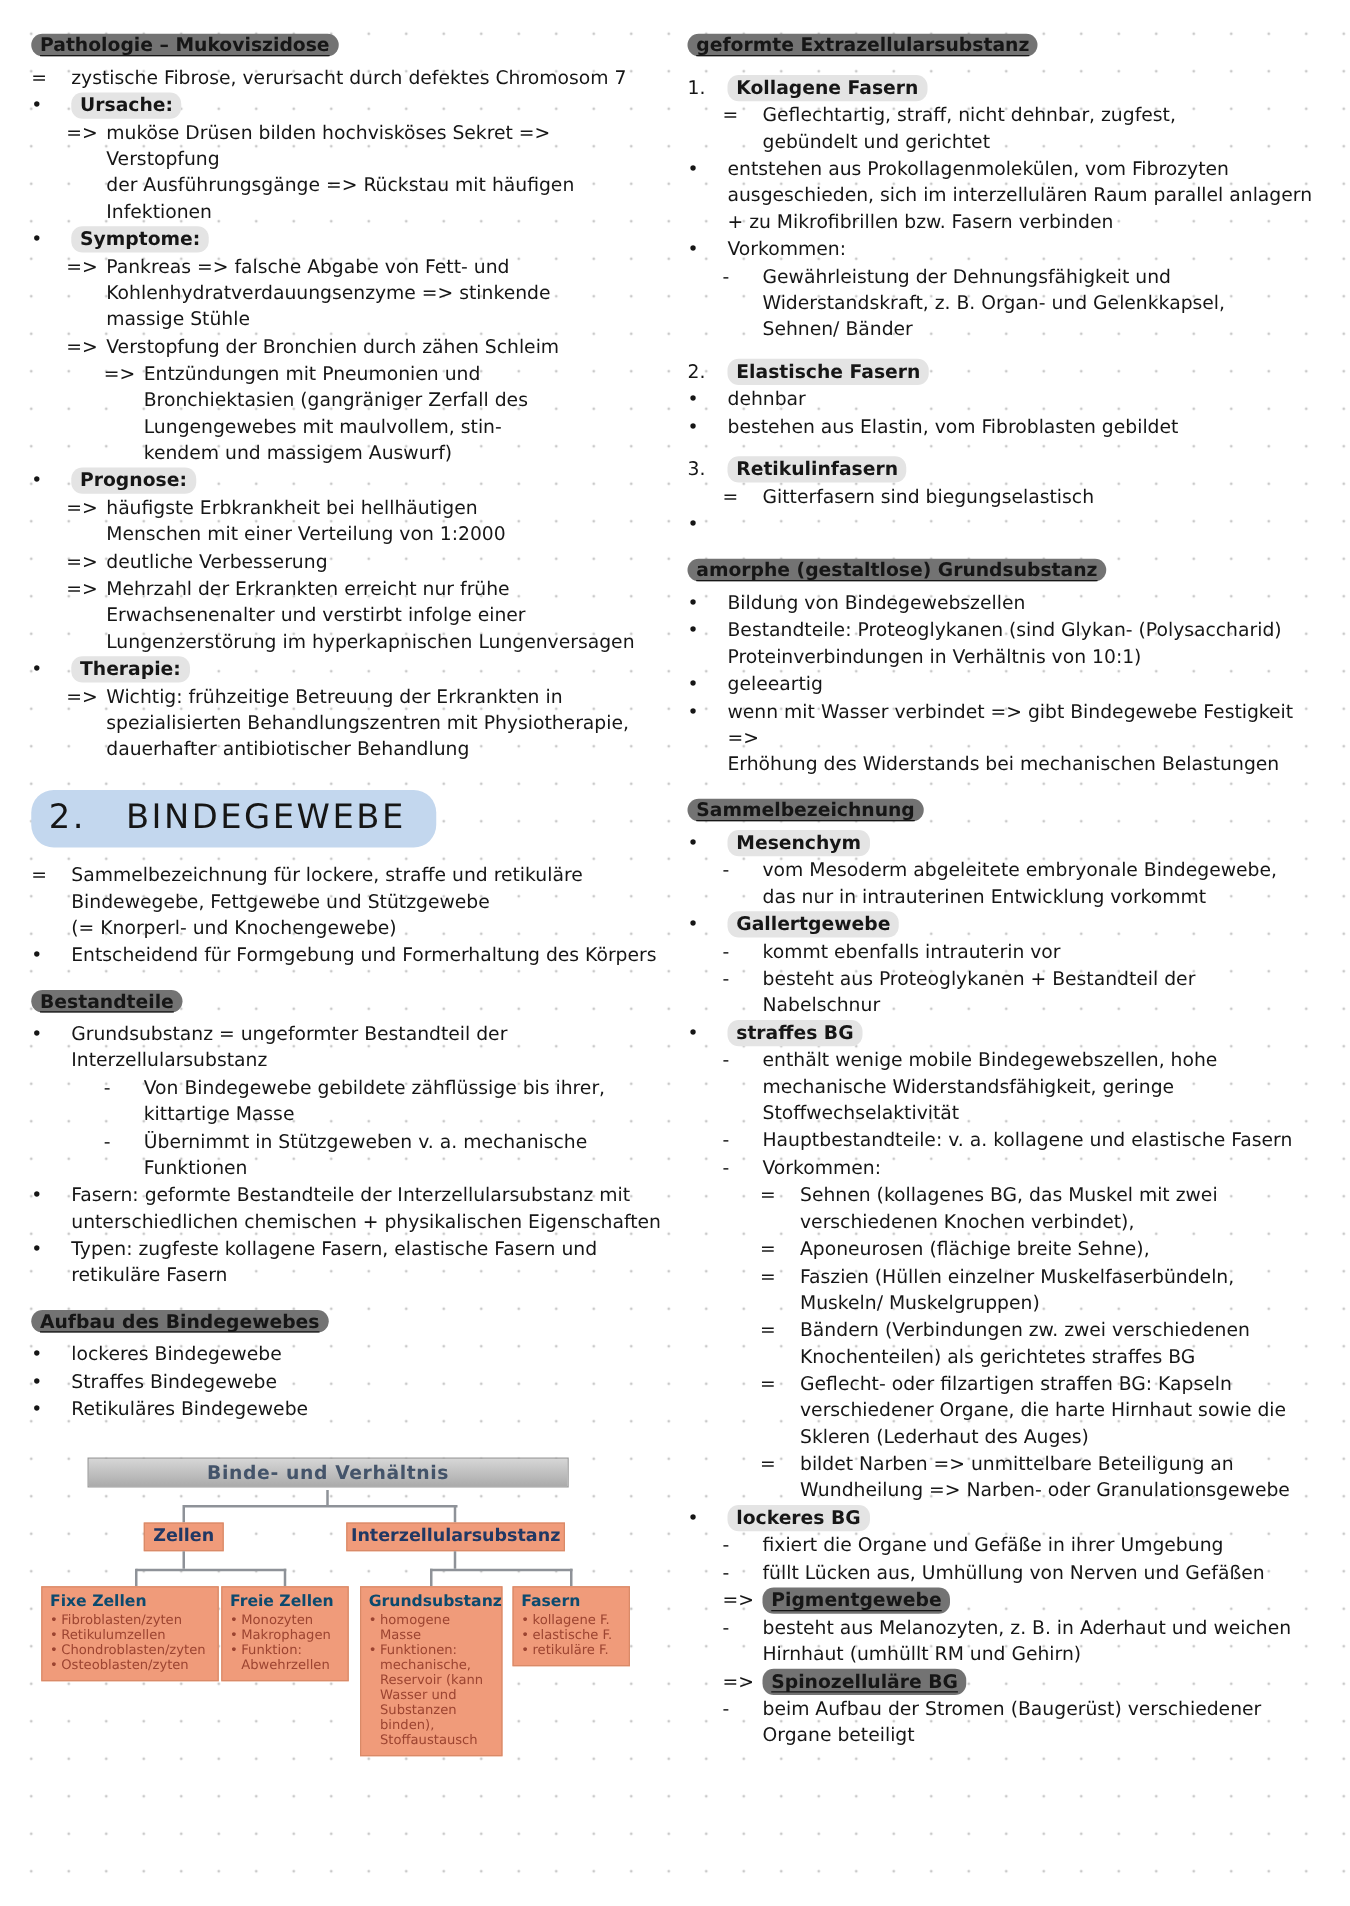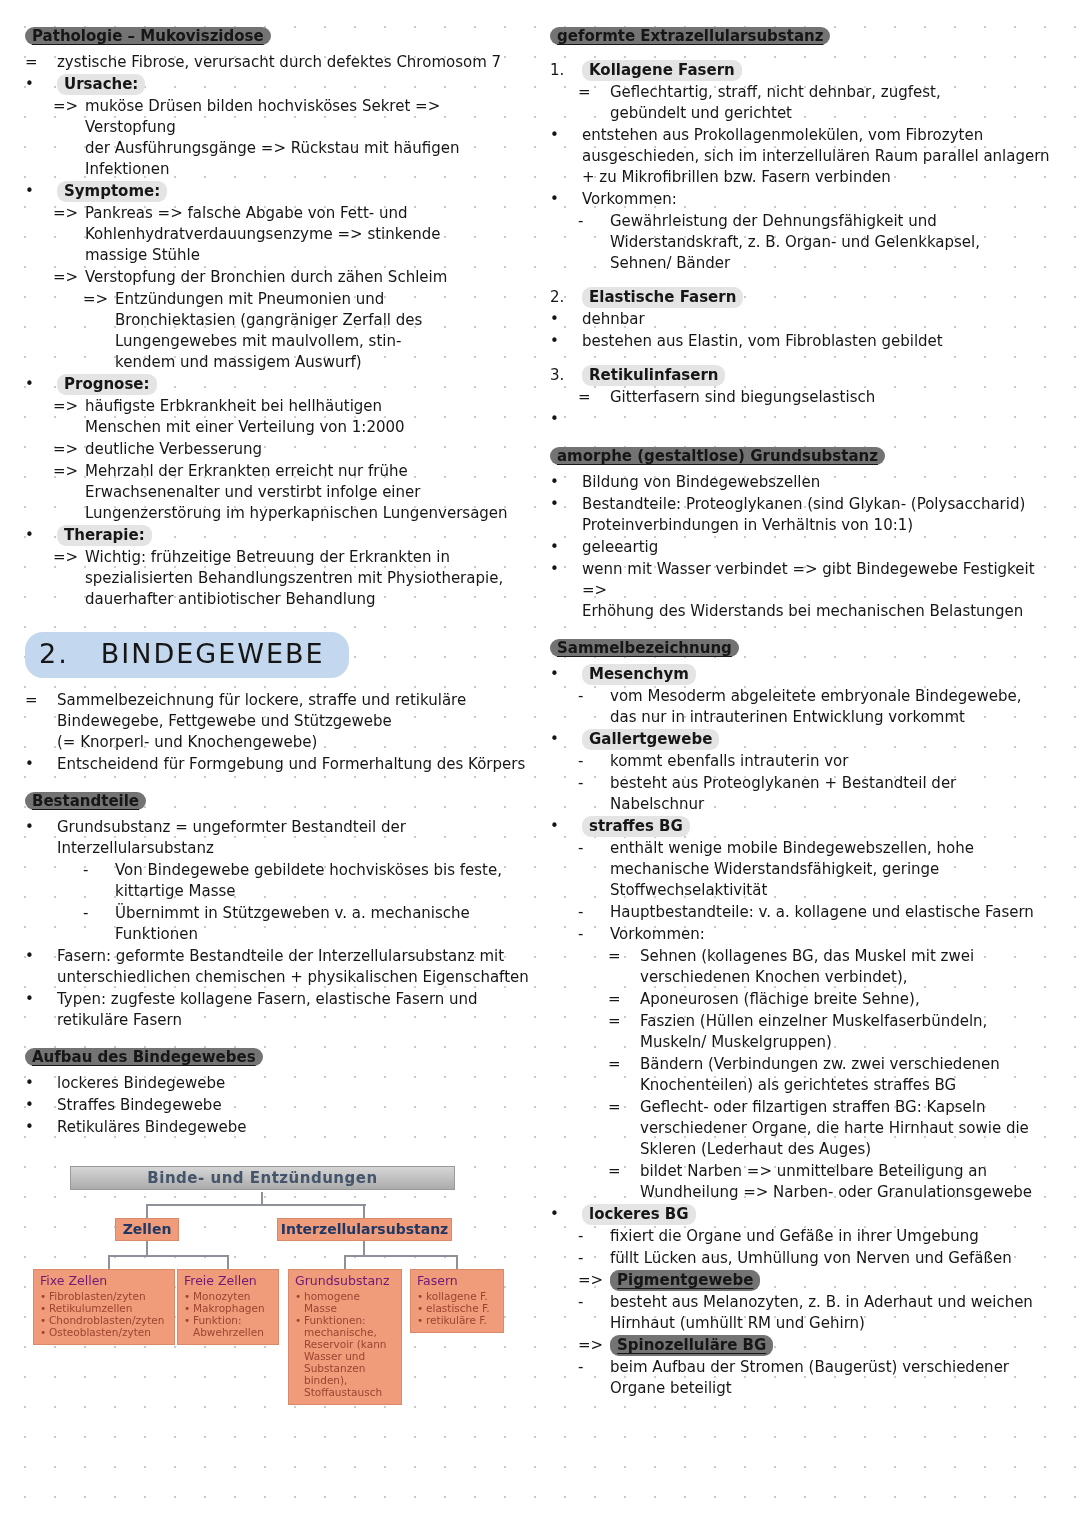--- a/index.html
+++ b/index.html
@@ -50,21 +50,21 @@
                  color:#44546a; font-weight:700; font-size:15px; text-align:center;
                  line-height:22px; letter-spacing:0.5px; }
   .dg-line { position:absolute; background:#8e9298; }
   .v  { width:2px; }
   .hz { height:2px; }
   .dg-node { position:absolute; background:#f09b7a; color:#203864; font-weight:700;
              font-size:14px; text-align:center; height:23px; line-height:21px;
              border:1px solid #d98a68; }
   .dg-leaf { position:absolute; background:#f09b7a; border:1px solid #d98a68;
              padding:4px 5px 6px 6px; }
-  .dg-leaf-title { color:#701a75; font-weight:400; font-size:12.5px; line-height:14px;
+  .dg-leaf-title { color:#0c4a6e; font-weight:700; font-size:12.5px; line-height:14px;
                    margin-bottom:2px; }
   .leaf-item { display:flex; color:#9c4431; font-size:10.5px; line-height:12px; }
   .leaf-item .dot { flex:0 0 9px; }
   .leaf-item .li-txt { white-space:pre-line; }
 </style>
 </head>
 <body>
 
 <div class="page">
   <div class="col col-left">
@@ -146,21 +146,21 @@
           <span class="txt">Entscheidend für Formgebung und Formerhaltung des Körpers</span>
         </div>
         <div class="h-line"><span class="pill blue ul">Bestandteile</span></div>
         <div class="item ind0">
           <span class="m">•</span>
           <span class="txt">Grundsubstanz = ungeformter Bestandteil der
 Interzellularsubstanz</span>
         </div>
         <div class="item ind2">
           <span class="m">-</span>
-          <span class="txt">Von Bindegewebe gebildete hochvisköses bis feste,
+          <span class="txt">Von Bindegewebe gebildete zähflüssige bis ihrer,
 kittartige Masse</span>
         </div>
         <div class="item ind2">
           <span class="m">-</span>
           <span class="txt">Übernimmt in Stützgeweben v. a. mechanische
 Funktionen</span>
         </div>
         <div class="item ind0">
           <span class="m">•</span>
           <span class="txt">Fasern: geformte Bestandteile der Interzellularsubstanz mit
@@ -180,21 +180,21 @@
           <span class="m">•</span>
           <span class="txt">Straffes Bindegewebe</span>
         </div>
         <div class="item ind0">
           <span class="m">•</span>
           <span class="txt">Retikuläres Bindegewebe</span>
         </div>
       </div>
 
     <div class="diagram">
-      <div class="dg-titlebar">Binde- und Entzündungen</div>
+      <div class="dg-titlebar">Binde- und Verhältnis</div>
 
       <div class="dg-line v" style="left:236px;top:26px;height:12px"></div>
       <div class="dg-line hz" style="left:122px;top:38px;width:219px"></div>
       <div class="dg-line v" style="left:121px;top:38px;height:14px"></div>
       <div class="dg-line v" style="left:338px;top:38px;height:14px"></div>
 
       <div class="dg-node" style="left:90px;top:52px;width:64px">Zellen</div>
       <div class="dg-node" style="left:252px;top:52px;width:175px">Interzellularsubstanz</div>
 
       <div class="dg-line v" style="left:121px;top:75px;height:14px"></div>

